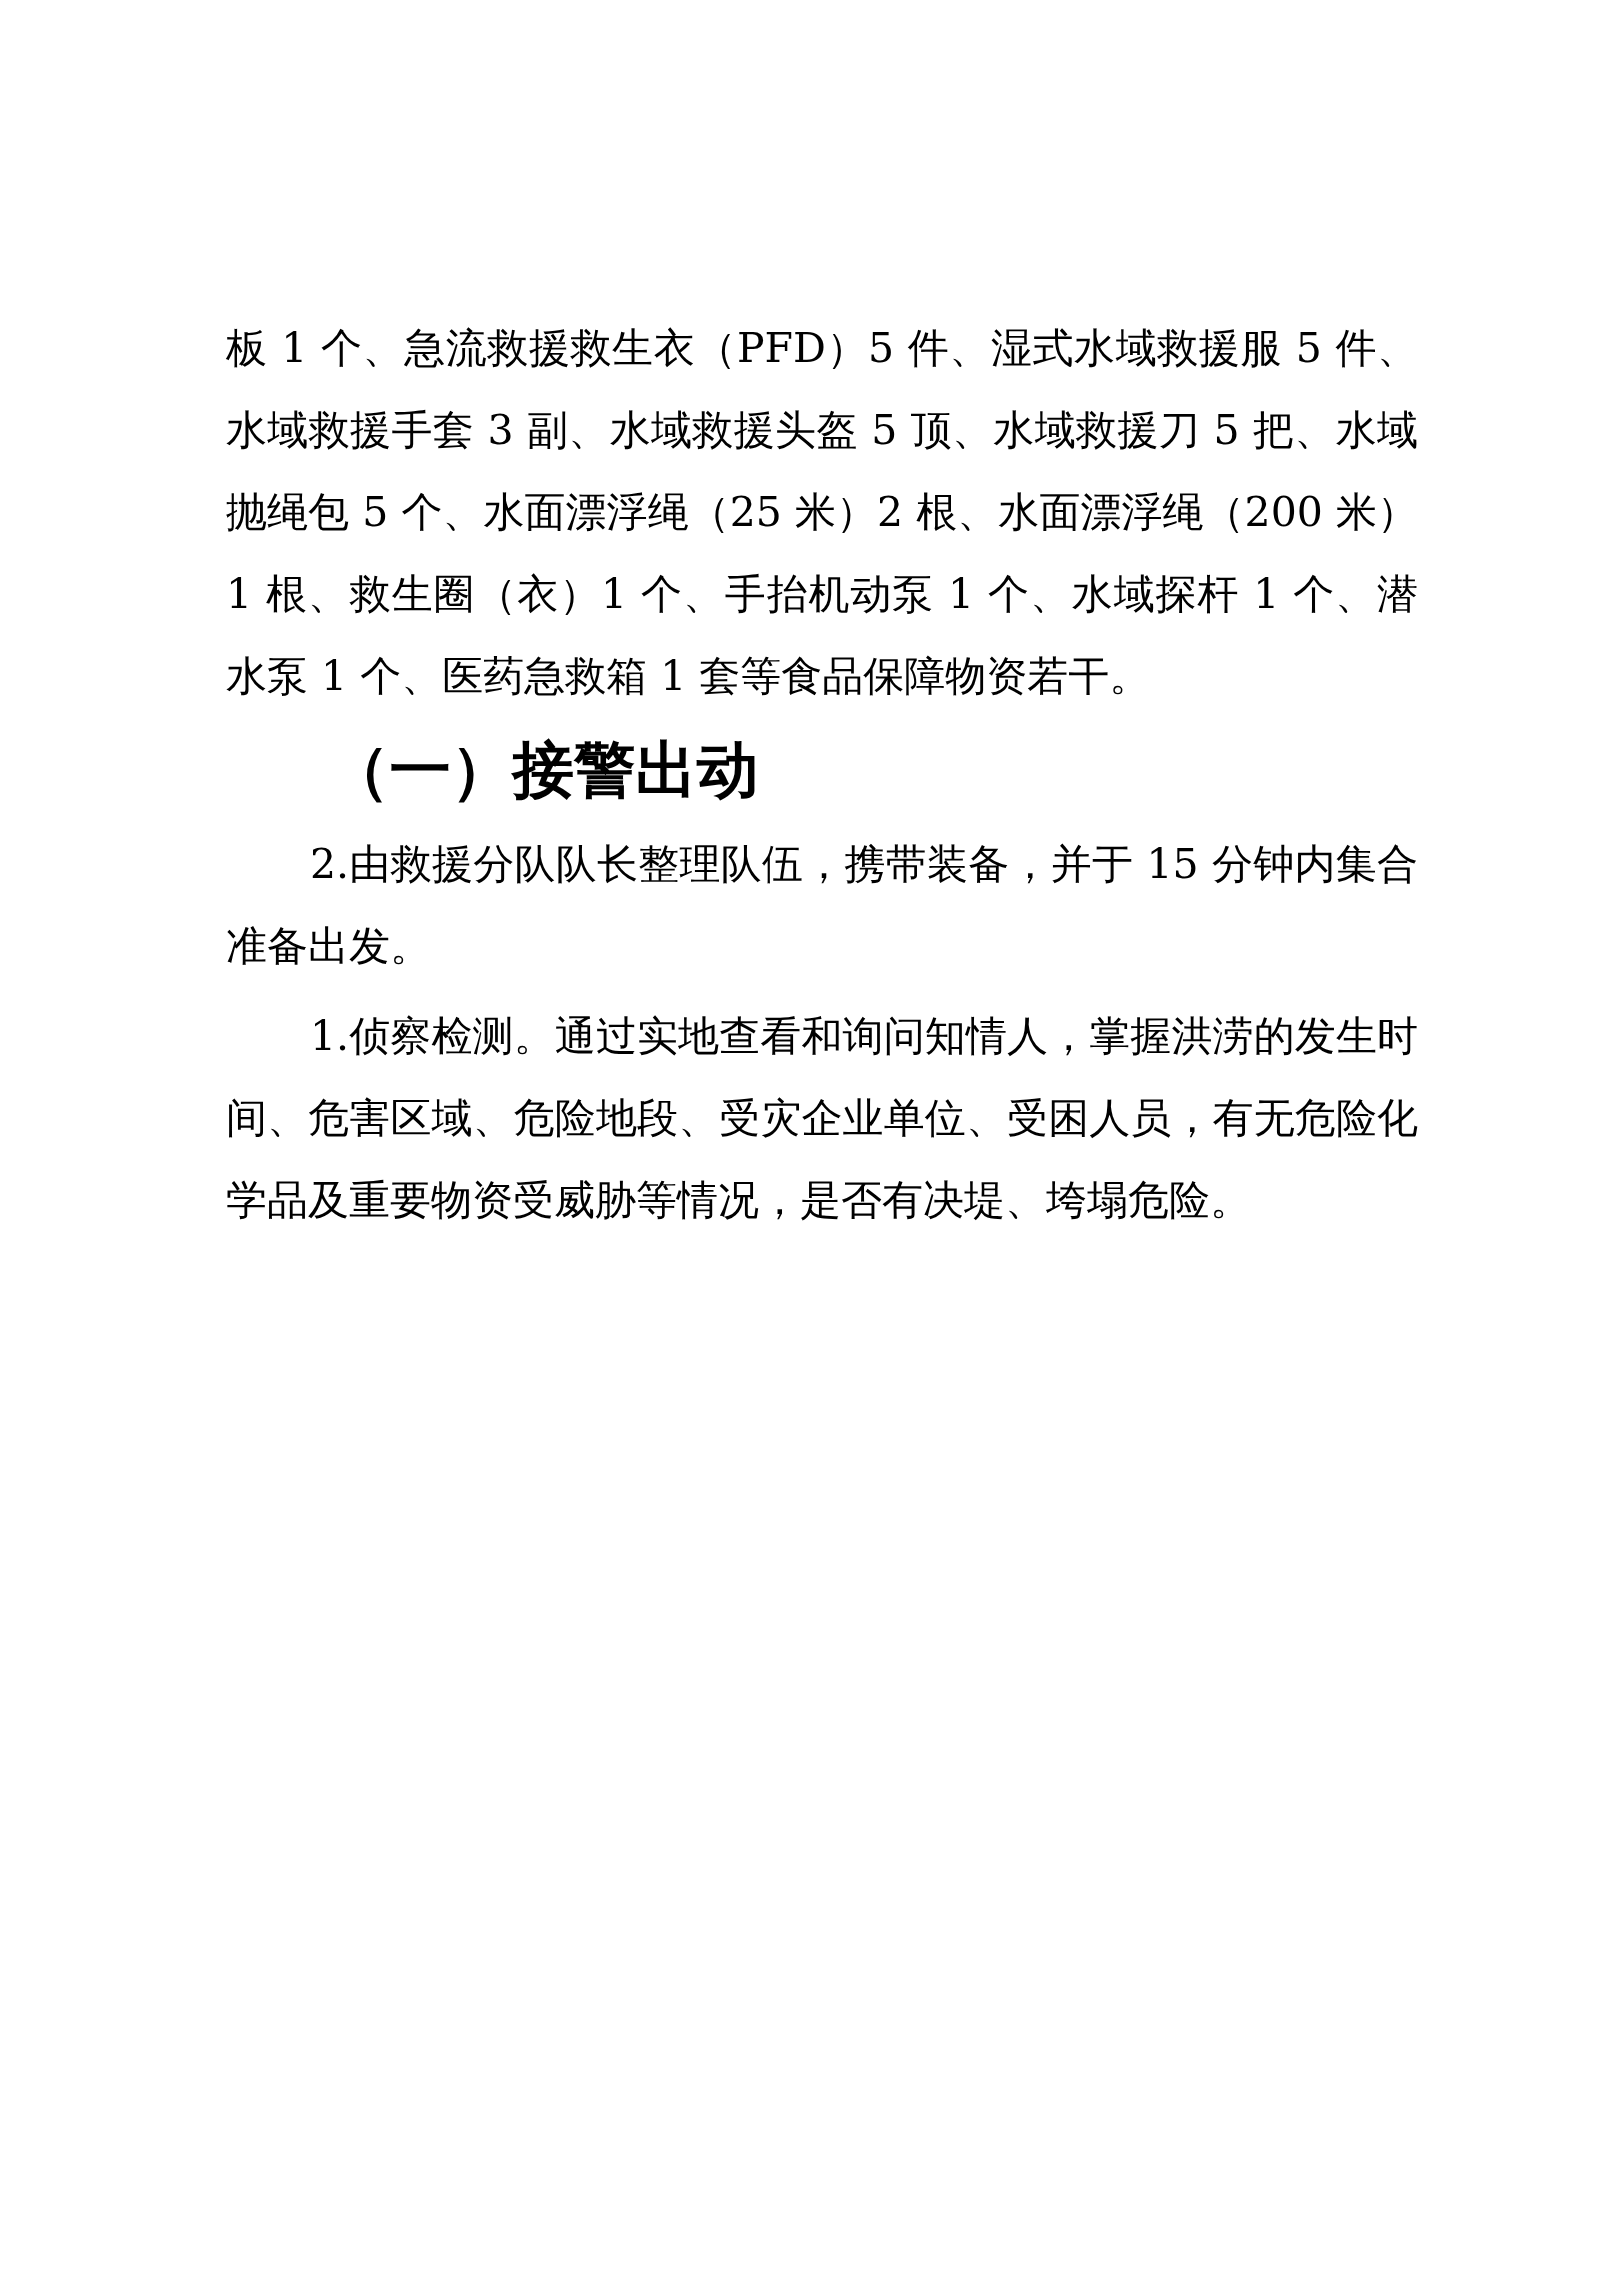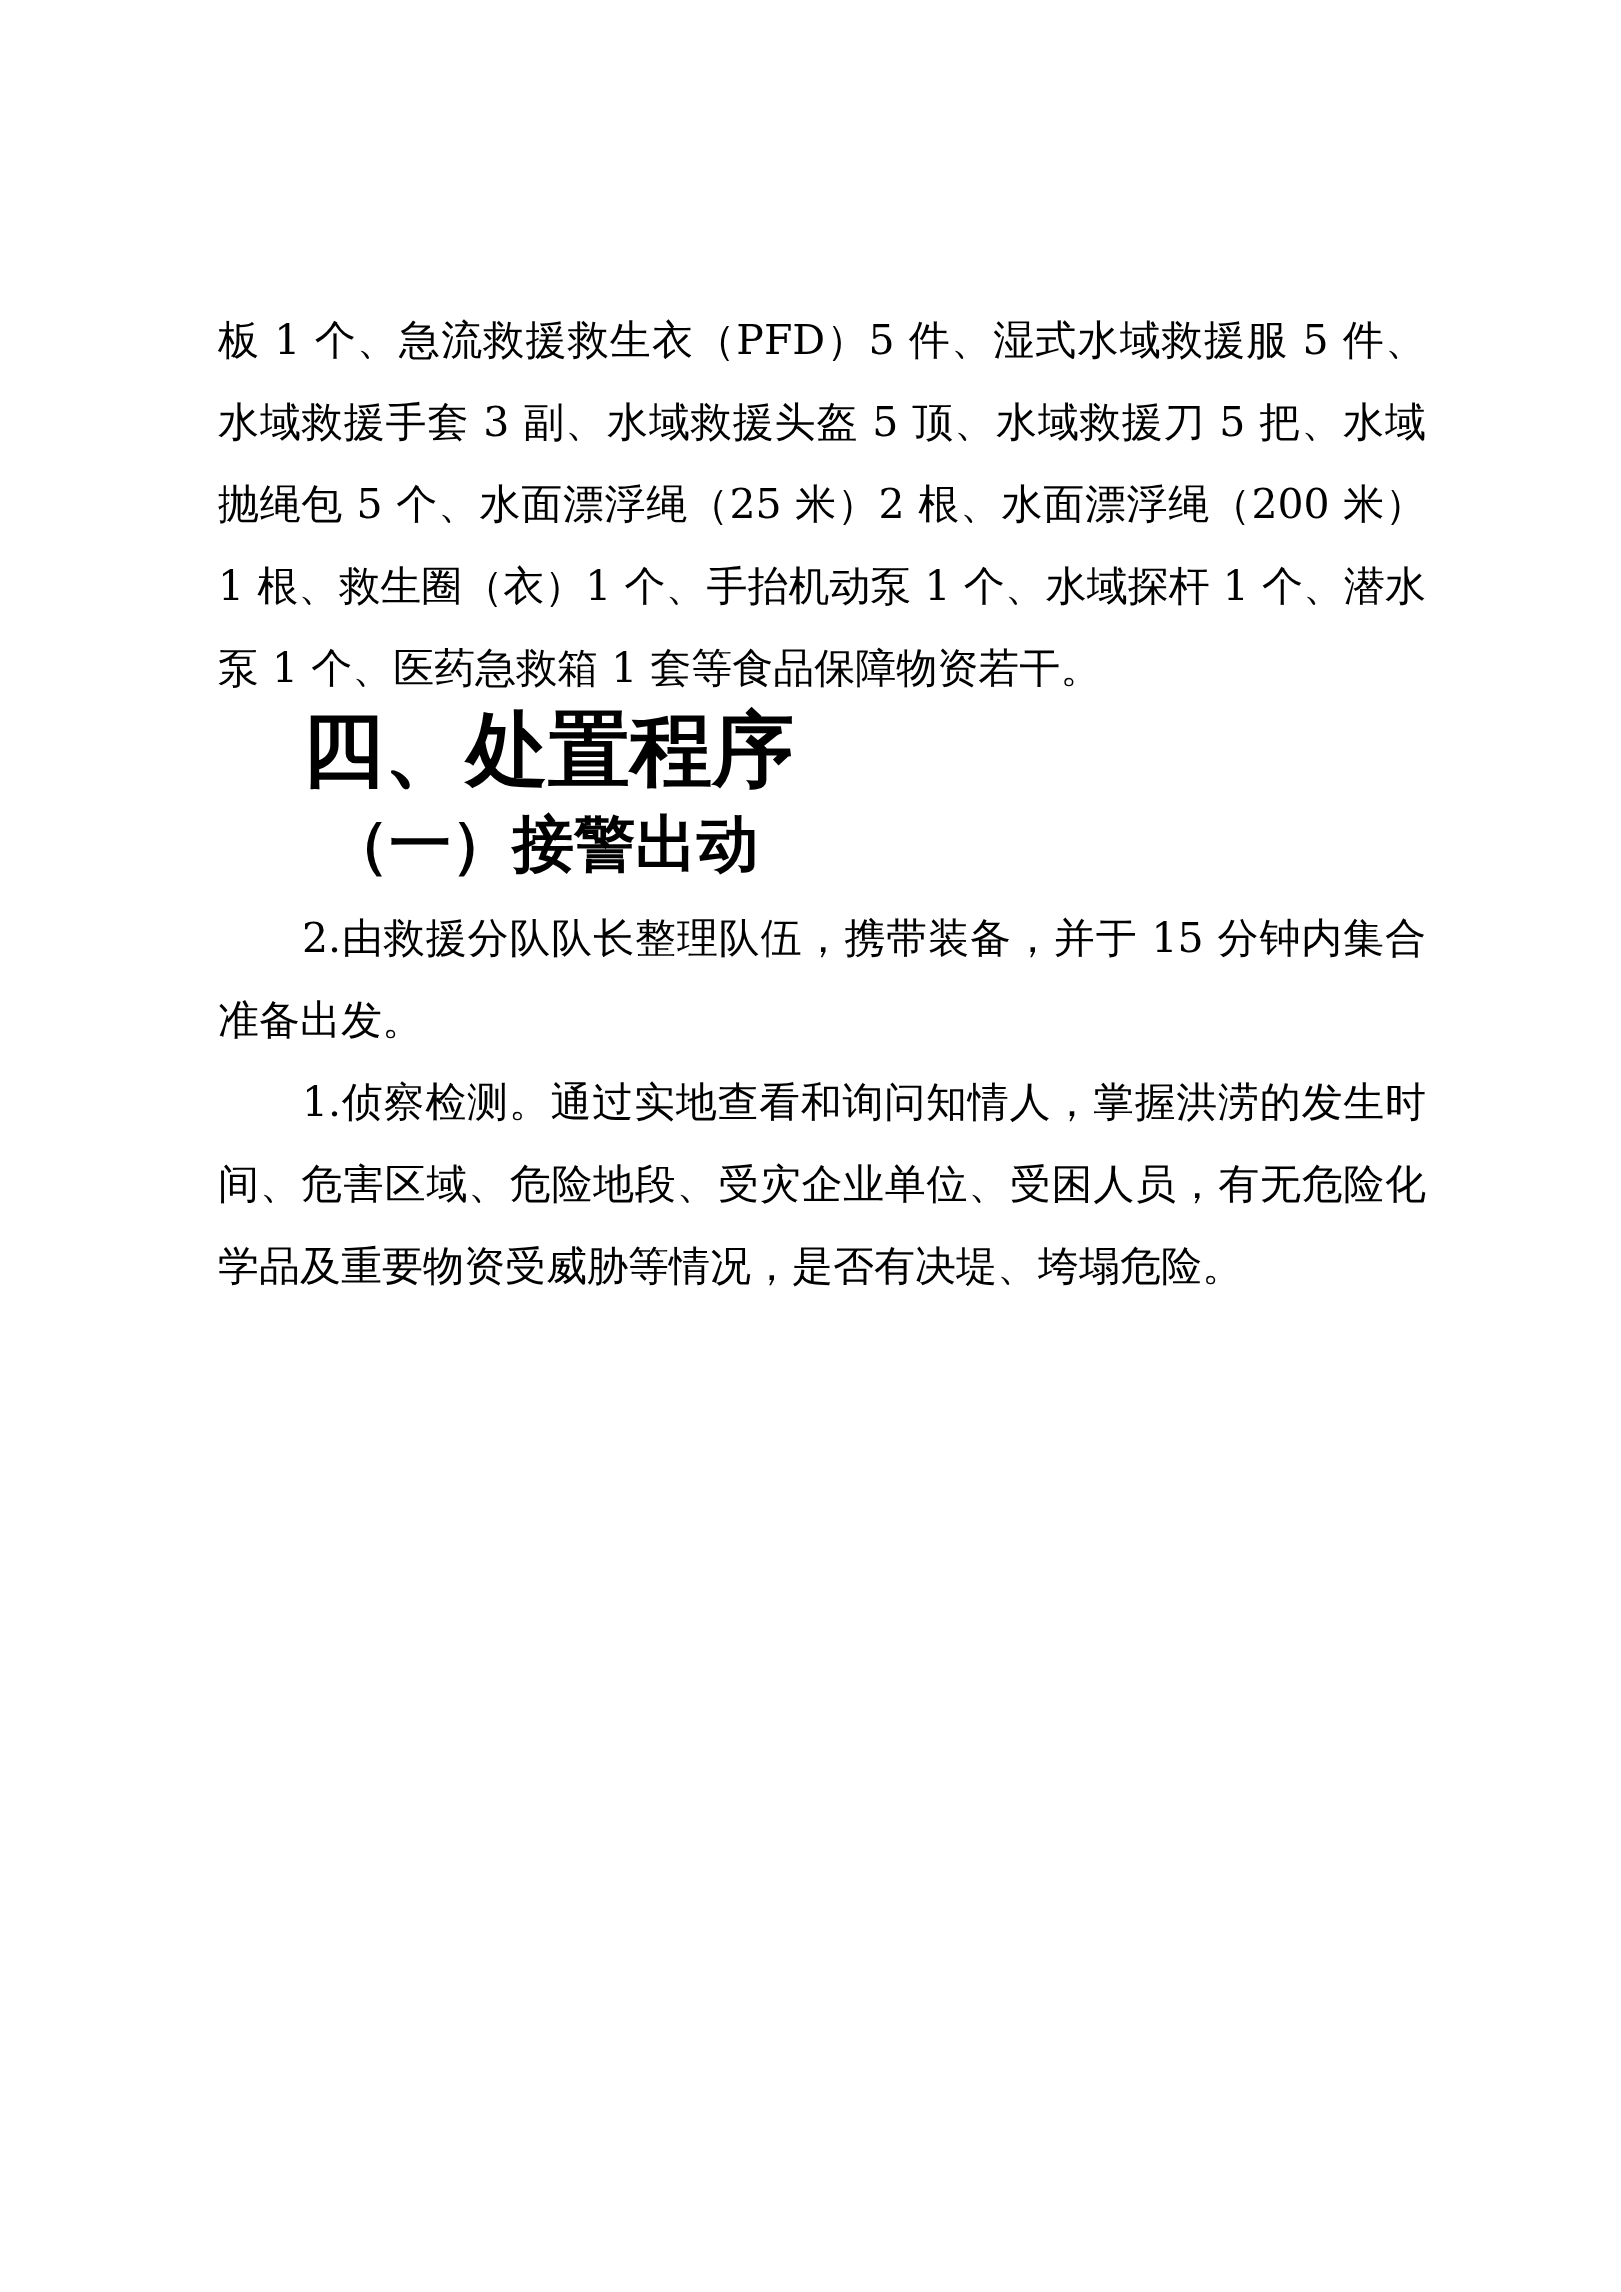--- a/index.html
+++ b/index.html
@@ -17,21 +17,21 @@
       position: absolute;
       left: 218px;
       top: 299px;
       width: 1208px;
       color: #000000;
       font-family: "DejaVu Serif", "Liberation Serif", serif;
       font-size: 41px;
       line-height: 82px;
     }
     .para {
-      margin: 0;
+      margin: 8px;
       text-align: justify;
       text-justify: inter-character;
       word-break: break-all;
     }
     .indent {
       text-indent: 84px;
     }
     .h1 {
       margin: 0;
       padding-left: 84px;
@@ -43,18 +43,17 @@
       padding-left: 98px;
       font-family: "DejaVu Sans", "Liberation Sans", sans-serif;
       font-weight: bold;
     }
   </style>
 </head>
 <body>
 
 <div class="page">
   <p class="para">板 1 个、急流救援救生衣（PFD）5 件、湿式水域救援服 5 件、水域救援手套 3 副、水域救援头盔 5 顶、水域救援刀 5 把、水域抛绳包 5 个、水面漂浮绳（25 米）2 根、水面漂浮绳（200 米）1 根、救生圈（衣）1 个、手抬机动泵 1 个、水域探杆 1 个、潜水泵 1 个、医药急救箱 1 套等食品保障物资若干。</p>
-  <h1 class="h1">四、处置程序</h1>
   <h2 class="h2">（一）接警出动</h2>
   <p class="para indent">2.由救援分队队长整理队伍，携带装备，并于 15 分钟内集合准备出发。</p>
   <p class="para indent">1.侦察检测。通过实地查看和询问知情人，掌握洪涝的发生时间、危害区域、危险地段、受灾企业单位、受困人员，有无危险化学品及重要物资受威胁等情况，是否有决堤、垮塌危险。</p>
 </div>
 
 
 </body></html>

